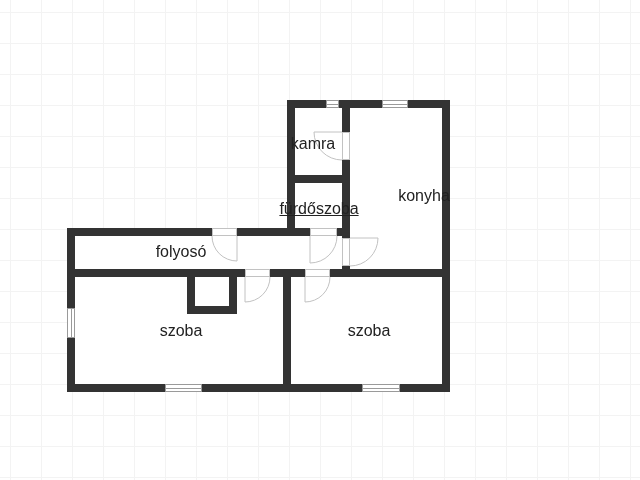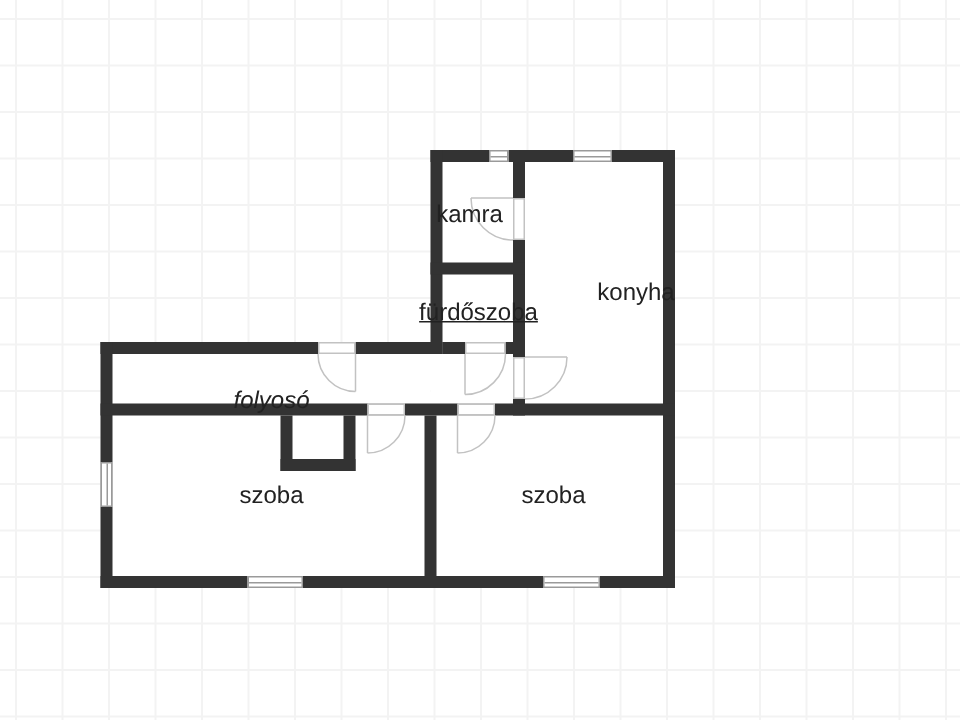--- a/index.html
+++ b/index.html
@@ -101,17 +101,17 @@
       <line x1="245" y1="277" x2="245" y2="302"></line>
 
       <path d="M330 277 A25 25 0 0 1 305 302"></path>
       <line x1="305" y1="277" x2="305" y2="302"></line>
     </g>
   </svg>
 
   <div class="room-label" style="left:313px;top:144px;">kamra</div>
   <div class="room-label" style="left:393px;top:196px;margin-left:31px;">konyha</div>
   <div class="room-label" style="left:319px;top:209px;text-decoration:underline;">fürdőszoba</div>
-  <div class="room-label" style="left:181px;top:268px;font-style:italic;">folyosó</div>
+  <div class="room-label" style="left:181px;top:252px;">folyosó</div>
   <div class="room-label" style="left:181px;top:331px;">szoba</div>
   <div class="room-label" style="left:369px;top:331px;">szoba</div>
 
 </div>
 
 </body></html>

